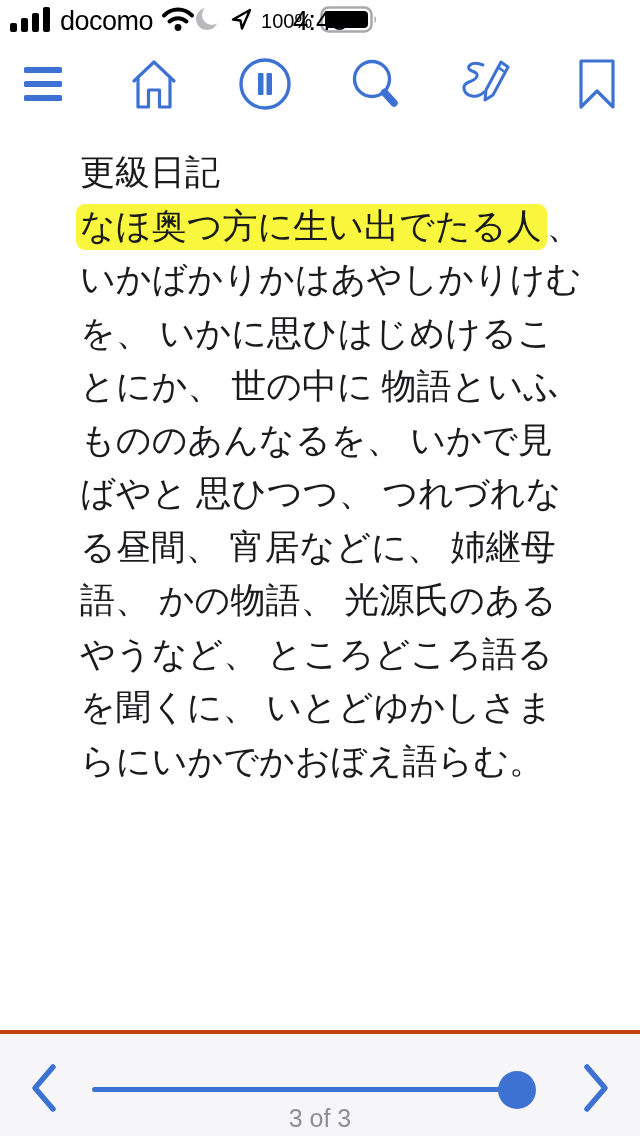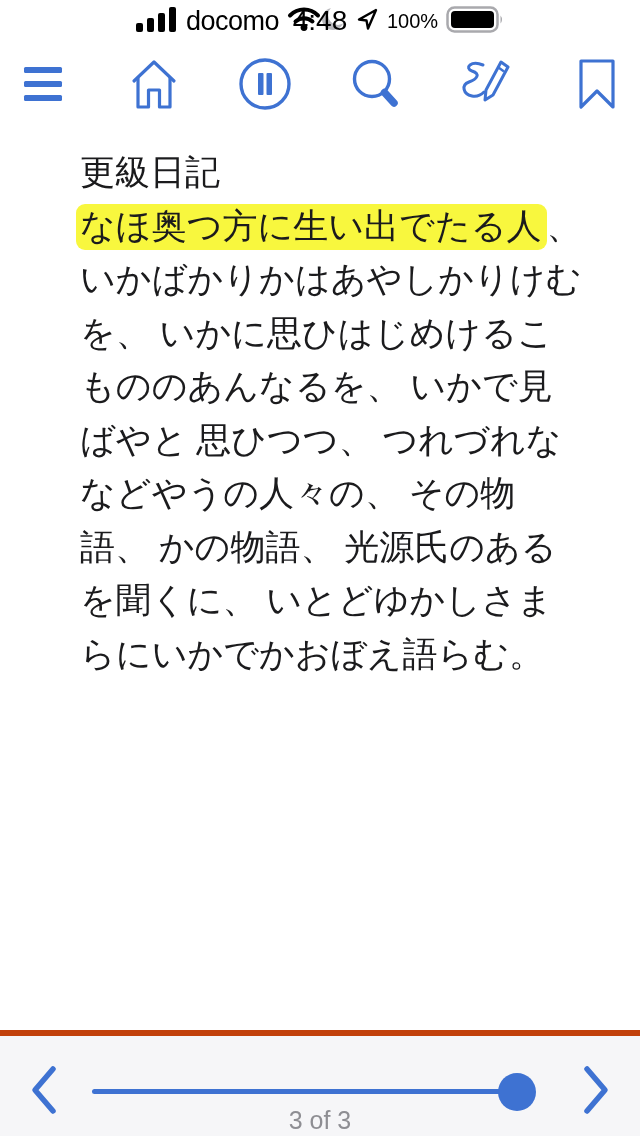--- a/index.html
+++ b/index.html
@@ -8,22 +8,22 @@
     font-family:"Liberation Sans","DejaVu Sans",sans-serif;
     background:#ffffff;
     position:relative;
     overflow:hidden;
   }
   .screen { position:absolute; inset:0; background:#ffffff; }
 
   
   .status-bar {
     position:absolute; top:0; left:0; right:0; height:42px;
-    display:flex; align-items:center; justify-content:center;
-    padding:0 4px; color:#000;
+    display:flex; align-items:center; justify-content:flex-start;
+    padding:0 10px; color:#000;
   }
   .sb-left, .sb-right { display:flex; align-items:center; gap:8px; }
   .sb-carrier { font-size:27px; letter-spacing:-0.5px; }
   .sb-center {
     position:absolute; left:0; right:0; text-align:center;
     font-size:28px; font-weight:400; pointer-events:none;
   }
   .sb-pct { font-size:20px; }
 
   
@@ -51,21 +51,21 @@
   }
   .line { white-space:pre; }
   .hl {
     background:#F8F73E; border-radius:9px;
     padding:3px 5px 4px 4px; margin-left:-4px;margin-top:11px;
   }
 
   
   .bottom-bar {
     position:absolute; left:0; right:0; bottom:0; height:106px;
-    background:#f6f6f8; border-top:6px solid #c2410c;
+    background:#f6f6f8; border-top:4px solid #c2410c;
   }
   .nav-btn {
     position:absolute; background:none; border:none; cursor:pointer;
     width:40px; height:56px; top:27px;
     display:flex; align-items:center; justify-content:center;
   }
   .nav-prev { left:24px; }
   .nav-next { right:24px; }
   .page-slider {
     position:absolute; left:92px; top:36px; width:444px; height:40px; cursor:pointer;
@@ -182,24 +182,26 @@
         </svg>
       </span>
     </button>
   </div>
 
   <div class="content">
     <div class="line">更級日記</div>
     <div class="line"><span class="hl">なほ奥つ方に生い出でたる人</span><span>、</span></div>
     <div class="line">いかばかりかはあやしかりけむ</div>
     <div class="line">を、 いかに思ひはじめけるこ</div>
+    <div class="line">とにか、 世の中に 物語といふ</div>
     <div class="line">もののあんなるを、 いかで見</div>
     <div class="line">ばやと 思ひつつ、 つれづれな</div>
-    <div class="line">などやうの人々の、 その物</div>
+    <div class="line">る昼間、 宵居などに、 姉継母</div>
     <div class="line">語、 かの物語、 光源氏のある</div>
+    <div class="line">やうなど、 ところどころ語る</div>
     <div class="line">を聞くに、 いとどゆかしさま</div>
     <div class="line">らにいかでかおぼえ語らむ。</div>
   </div>
 
   <div class="bottom-bar">
     <button class="nav-btn nav-prev">
       <span>
         <svg width="28" height="52" viewBox="0 0 28 52">
           <path d="M23 5 L5 26 L23 47" fill="none" stroke="#3E72D2" stroke-width="5.5" stroke-linecap="round" stroke-linejoin="round"></path>
         </svg>

